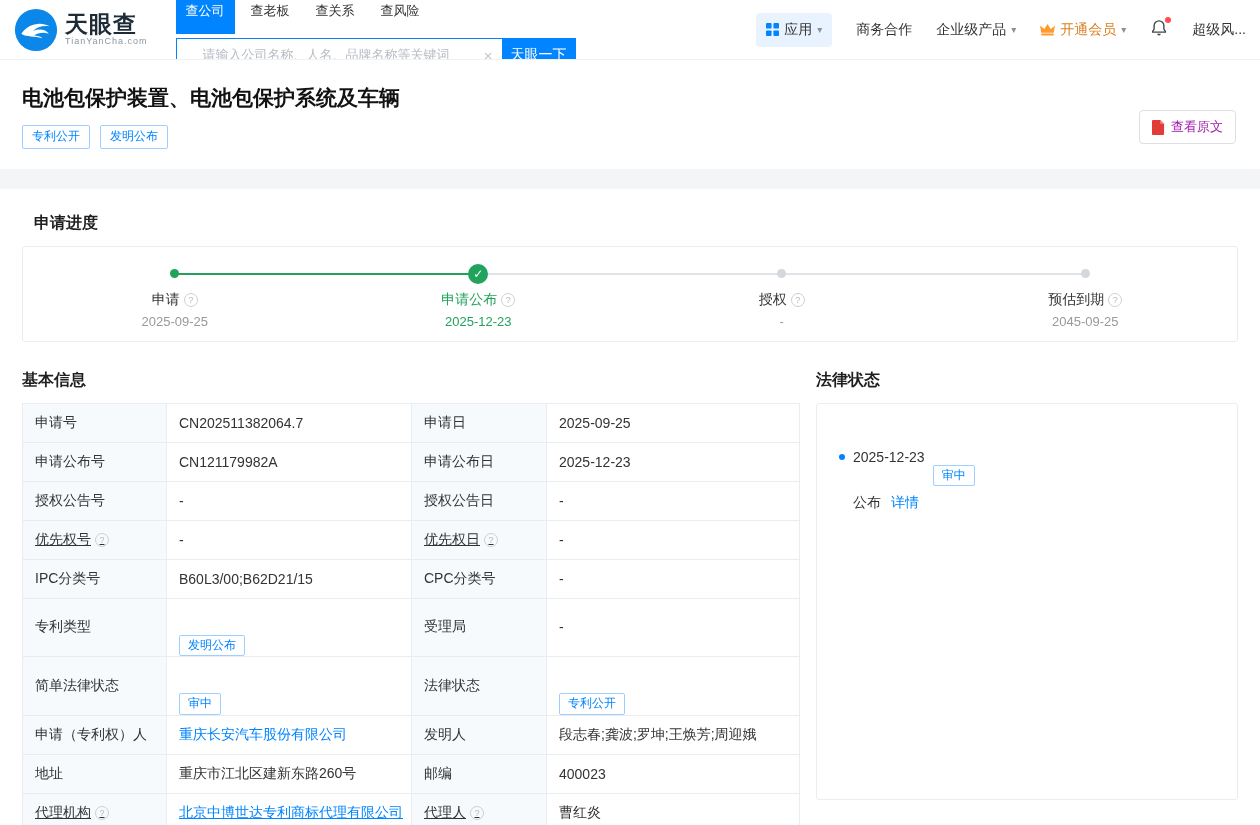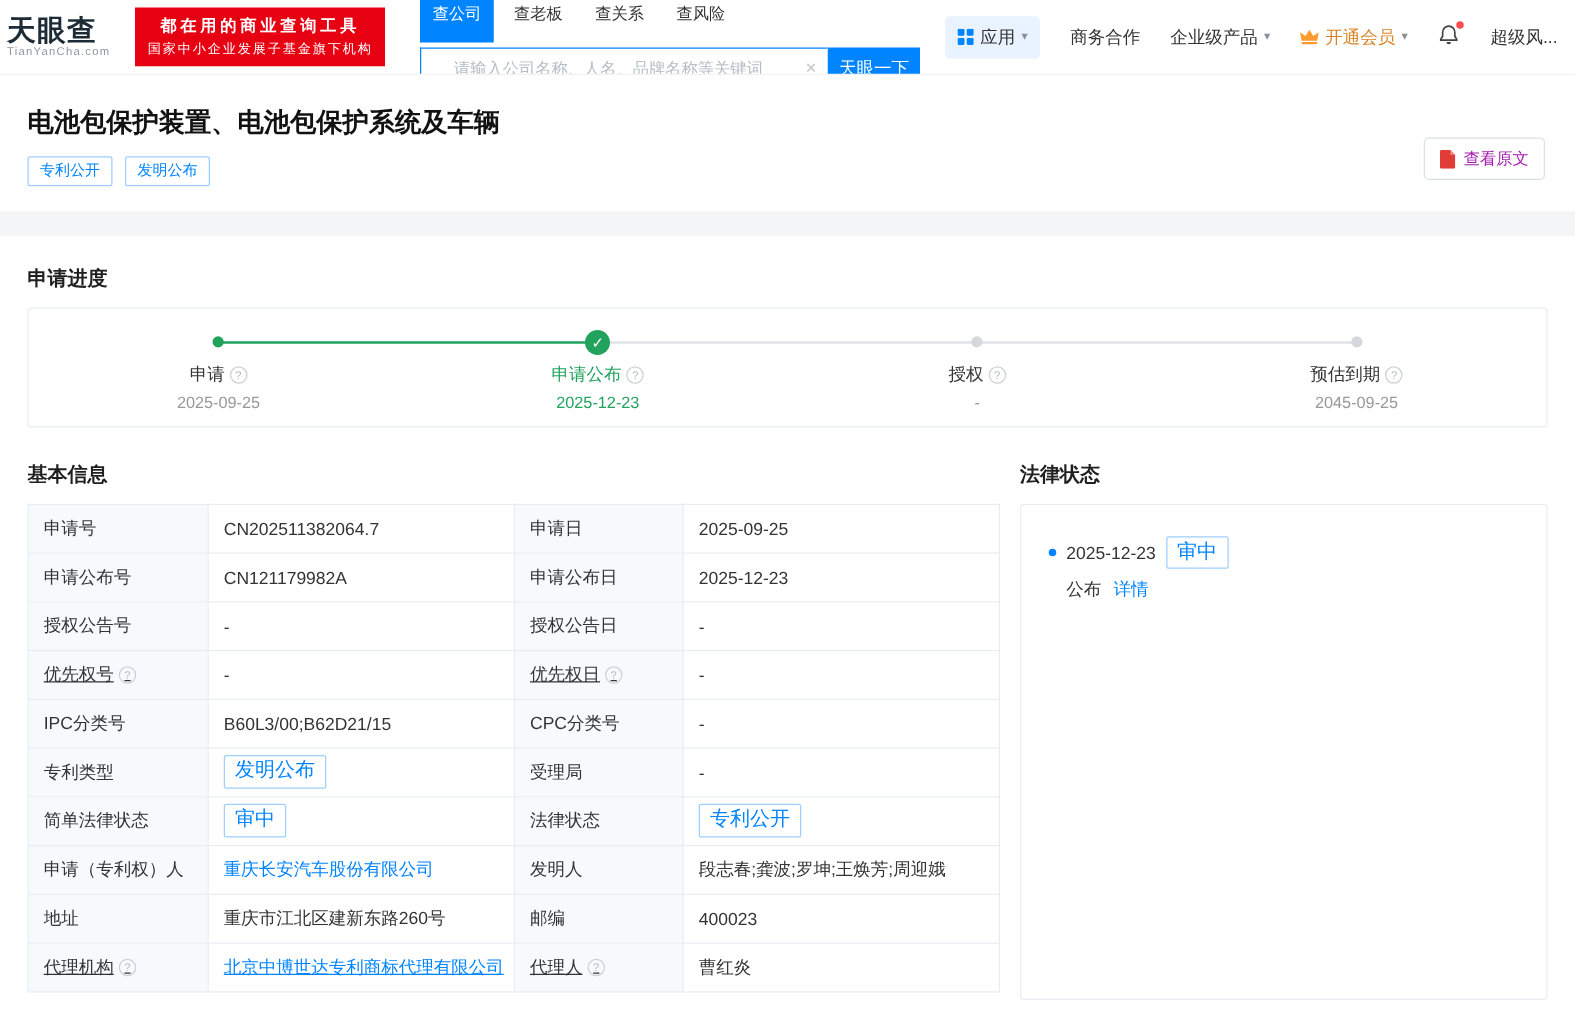--- a/index.html
+++ b/index.html
@@ -45,21 +45,21 @@
   .tags { display:flex; gap:10px; }
   .tag { color:#0084ff; border:1px solid #9ecfff; background:#fff; font-size:12px;
          padding:3px 9px; border-radius:2px; line-height:1.3; }
   .view-orig { position:absolute; right:24px; top:50px; display:flex; align-items:center; gap:6px;
                border:1px solid #dcdfe3; background:#fff; border-radius:4px; padding:7px 12px;
                font-size:13px; color:#a21caf; cursor:pointer; }
   .band { height:20px; background:#f3f5f7; }
   
   .main { padding:0 22px 10px; background:#fff; }
   .sec-title { font-size:16px; font-weight:bold; color:#1f1f1f; }
-  .sec-title.progress-h { margin:24px 0 12px; }
+  .sec-title.progress-h { margin:24px 12px 12px; }
   
   .progress-card { border:1px solid #e9edf2; border-radius:3px; height:96px; position:relative; }
   .tl-line { position:absolute; top:26px; height:2px; z-index:0; }
   .tl-line.green { left:12.5%; width:25%; background:#21a35d; }
   .tl-line.gray  { left:37.5%; width:50%; background:#dfe2e6; }
   .tl-steps { display:flex; padding-top:17px; position:relative; z-index:1; }
   .tl-step { width:25%; display:flex; flex-direction:column; align-items:center; }
   .dot-wrap { height:20px; display:flex; align-items:center; justify-content:center; }
   .tl-dot { width:9px; height:9px; border-radius:50%; }
   .tl-dot.done { background:#21a35d; }
@@ -77,21 +77,21 @@
   .col-right { flex:1; }
   .cols .sec-title { margin:28px 0 12px; }
   
   .info-table { width:100%; border-collapse:collapse; table-layout:fixed; font-size:14px; }
   .info-table td { border:1px solid #e9edf2; height:39px; padding:0 12px; vertical-align:middle;
                    overflow:hidden; white-space:nowrap; }
   .info-table td.lbl { background:#f7fafc; color:#333; }
   .link { color:#0084ff; cursor:pointer; }
   .link.u { text-decoration:underline; }
   .badge { display:inline-block; color:#0084ff; border:1px solid #9ecfff; background:#fff;
-           font-size:16px; padding:2px 8px; border-radius:2px; line-height:1.3; }
+           font-size:12px; padding:2px 8px; border-radius:2px; line-height:1.3;margin-top:36px; }
   
   .legal-card { border:1px solid #e9edf2; border-radius:3px; min-height:397px; padding:25px 22px; }
   .legal-row1 { display:flex; align-items:center; gap:8px; }
   .bullet { width:6px; height:6px; border-radius:50%; background:#0084ff; flex:none; }
   .legal-date { font-size:14px; color:#333; }
   .legal-row2 { margin:8px 0 0 14px; font-size:14px; color:#333; }
   .legal-row2 .link { margin-left:6px; }
   .lblwrap { display:flex; align-items:center; gap:4px;text-decoration:underline; }
 </style>
 </head>
@@ -102,24 +102,20 @@
     <svg width="44" height="44" viewBox="0 0 48 48">
       <circle cx="24" cy="24" r="23" fill="#0b87ea"></circle>
       <path d="M8 28c7-10 20-14 31-8-8-1-14 1-18 5 7-3 14-1 17 3-6-2-12-1-16 2 4 0 7 1 9 3-9-3-17-1-23-5z" fill="#fff"></path>
     </svg>
     <div class="logo-txt">
       <span class="logo-title">天眼查</span>
       <span class="logo-sub">TianYanCha.com</span>
     </div>
   </div>
 
-  <div class="promo">
-    <div class="promo-l1">都在用的商业查询工具</div>
-    <div class="promo-l2">国家中小企业发展子基金旗下机构</div>
-  </div>
 
   <div class="search-block">
     <div class="search-tabs">
       <span class="search-tab active">查公司</span>
       <span class="search-tab">查老板</span>
       <span class="search-tab">查关系</span>
       <span class="search-tab">查风险</span>
     </div>
     <div class="search-row">
       <span class="input-wrap">

